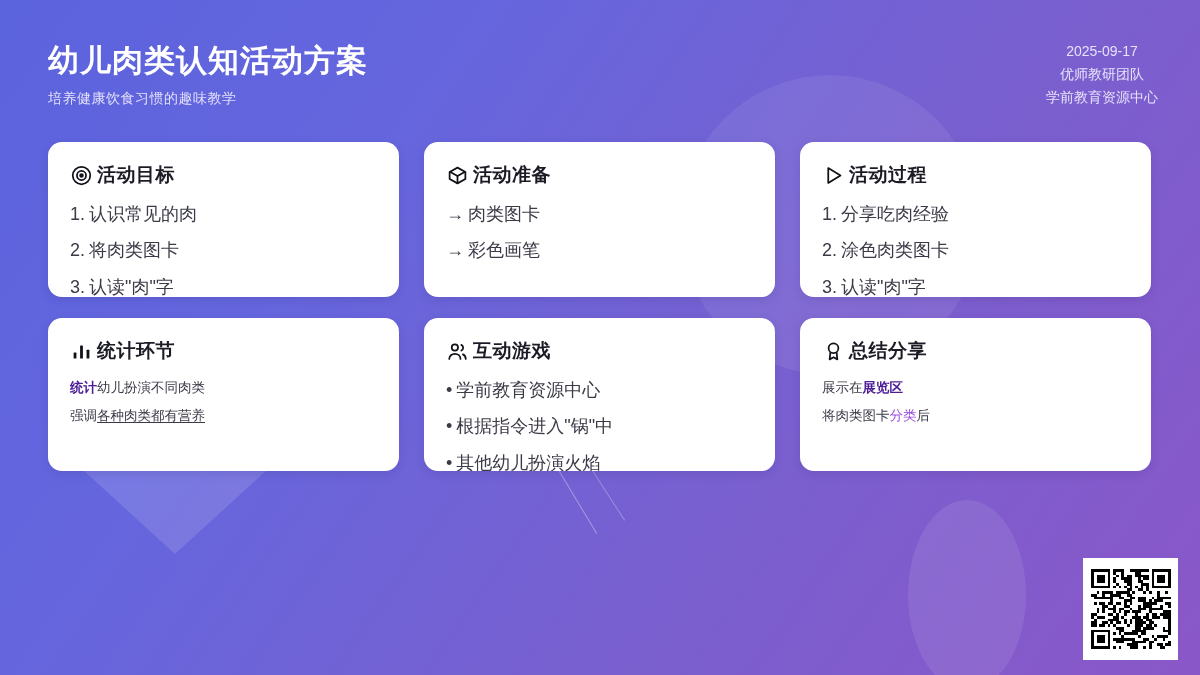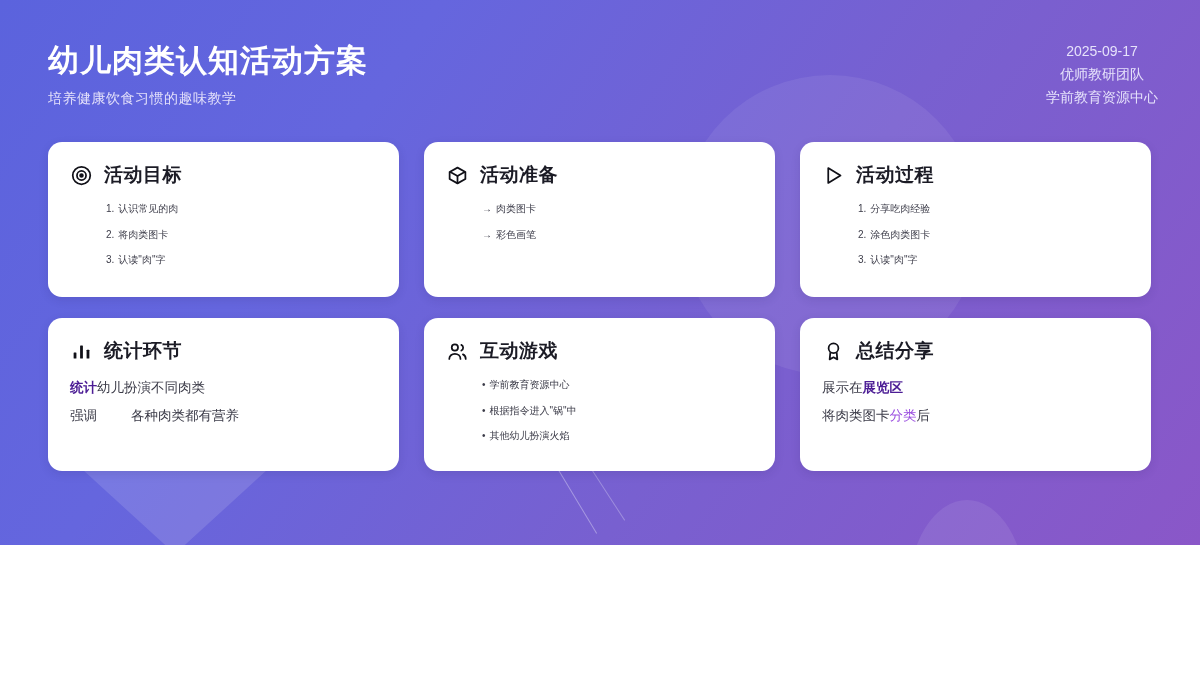--- a/index.html
+++ b/index.html
@@ -3,21 +3,21 @@
 <meta charset="utf-8">
 <style>
   * { box-sizing: border-box; margin: 0; padding: 0; }
   html, body {
     width: 1200px; height: 675px;
     overflow: hidden;
     font-family: "Liberation Sans", "DejaVu Sans", sans-serif;
   }
   .slide {
     position: relative;
-    width: 1200px; height: 545px;
+    width: 1200px; height: 675px;
     background: linear-gradient(125deg, #5b63dd 0%, #6566de 28%, #7860d0 62%, #8a57c8 100%);
     overflow: hidden;
   }
 
   
   .deco { position: absolute; pointer-events: none; }
   .deco-circle-top {
     width: 300px; height: 300px; border-radius: 50%;
     left: 680px; top: 75px;
     background: rgba(255,255,255,0.075);
@@ -83,49 +83,48 @@
   }
   .card {
     background: #ffffff;
     border-radius: 14px;
     padding: 20px 22px 16px 22px;
     box-shadow: 0 3px 10px rgba(40,30,90,0.13);
     position: relative;
     overflow: hidden;
   }
   .card-head {
-    display: flex; align-items: center; gap: 11px;
+    display: flex; align-items: center; gap: 4px;
     margin-bottom: 14px;
   }
   .card-icon {
     width: 23px; height: 23px;
     display: flex; align-items: center; justify-content: center;
     flex: 0 0 auto;
     color: #111118;
   }
   .card-icon svg { display: block; }
   .card-title {
     font-size: 19px; font-weight: 700; color: #1b1b25;
     letter-spacing: 0.5px;
   }
   .card-body { }
   .item {
-    font-size: 10px;
+    font-size: 18px;
     color: #3b3b48;
     line-height: 1.35;
     margin-bottom: 12px;
     white-space: nowrap;
-    margin-left: 36px;
   }
   .item:last-child { margin-bottom: 0; }
   .item .marker { color: #3b3b48; margin-right: 4px; }
   .rich { font-size: 13.5px; color: #3b3b48; line-height: 1.45; margin-bottom: 8px; white-space: nowrap; }
   .rich:last-child { margin-bottom: 0; }
   .b { font-weight: 700; color: #4c1d95; }
-  .u { text-underline-offset: 2px; margin-left: 34px; }
+  .u { text-decoration: underline; text-underline-offset: 2px; }
   .hl { color: #9b4fe0; }
 
   
   .qr-wrap {
     position: absolute; left: 1083px; top: 558px;
     width: 95px; height: 102px;
     background: #ffffff;
     display: flex; align-items: center; justify-content: center;
   }
   .qr { display: block; }

